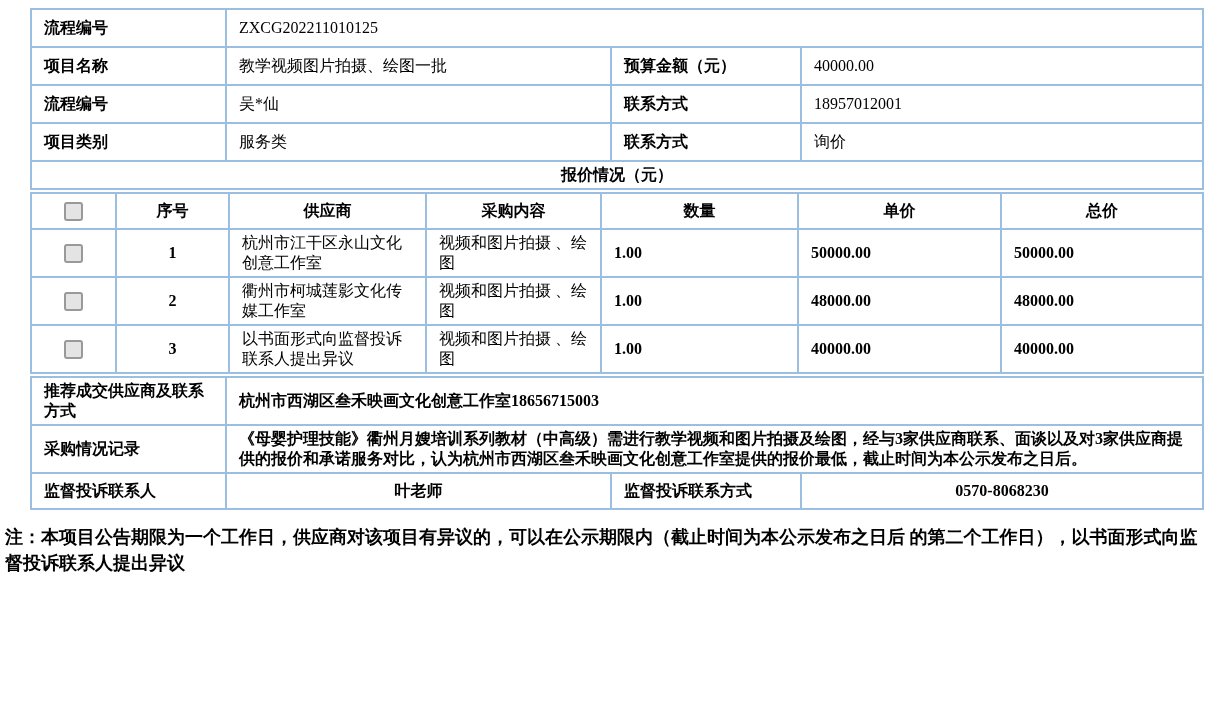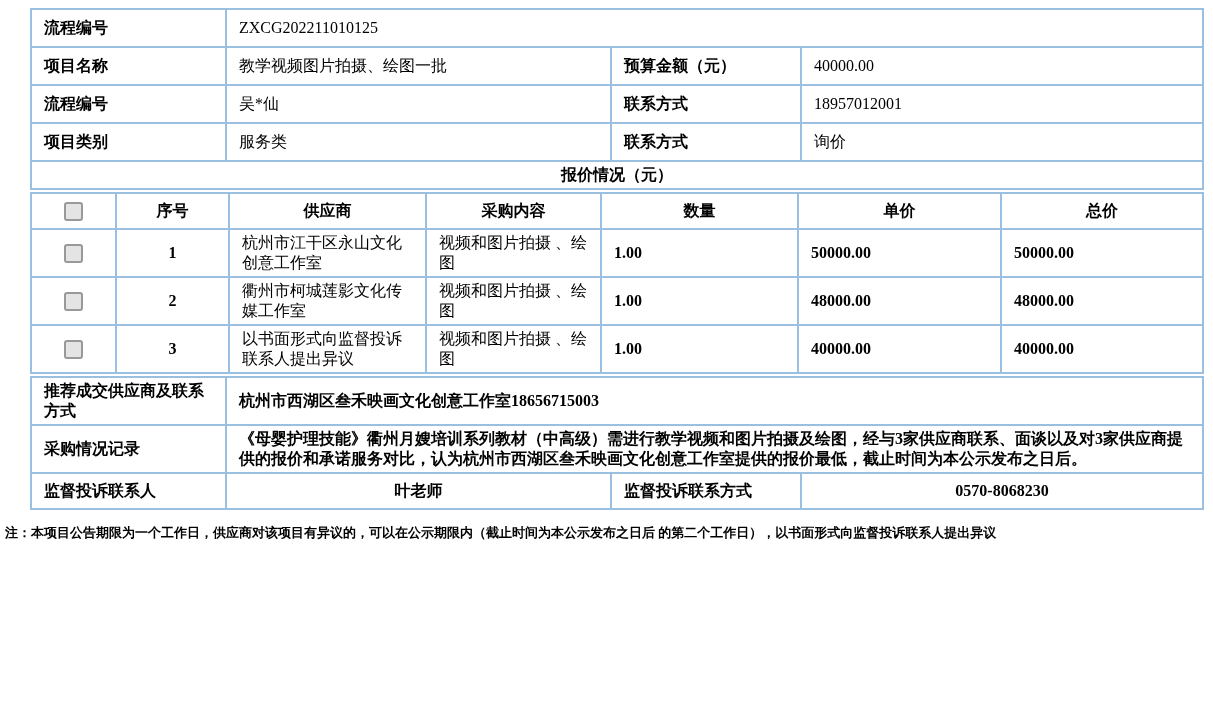--- a/index.html
+++ b/index.html
@@ -32,21 +32,21 @@
   .h44{height:38px;}
   .h50{height:44px;}
   .cbwrap{text-align:center;padding:3px 6px;}
   .checkbox{
     display:inline-block;width:15px;height:15px;
     background:#e4e4e4;border:2px solid #999;border-radius:3px;
     vertical-align:middle;
   }
   .note{
     margin:14px 0 0 -25px;width:1205px;
-    font-size:13px;font-weight:bold;line-height:1.45;
+    font-size:18px;font-weight:bold;line-height:1.45;
   }
 </style>
 </head>
 <body>
 
 <div class="page">
 
   <table class="tbl">
     <colgroup>
         <col style="width:195px">

